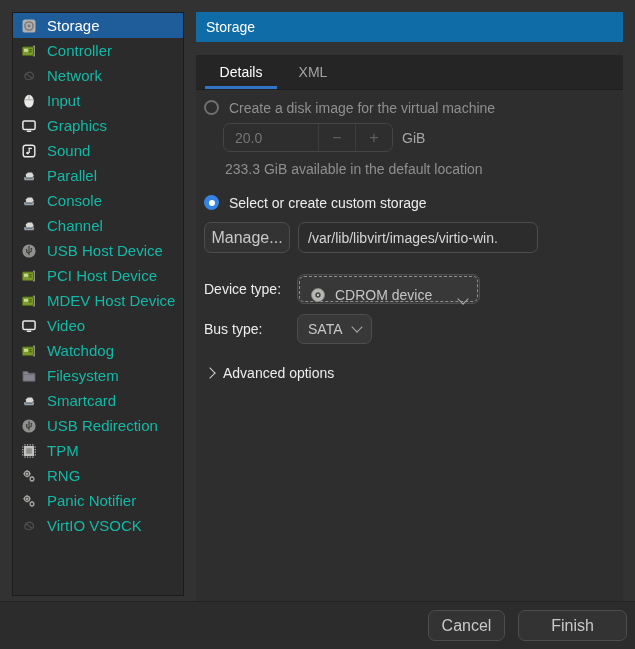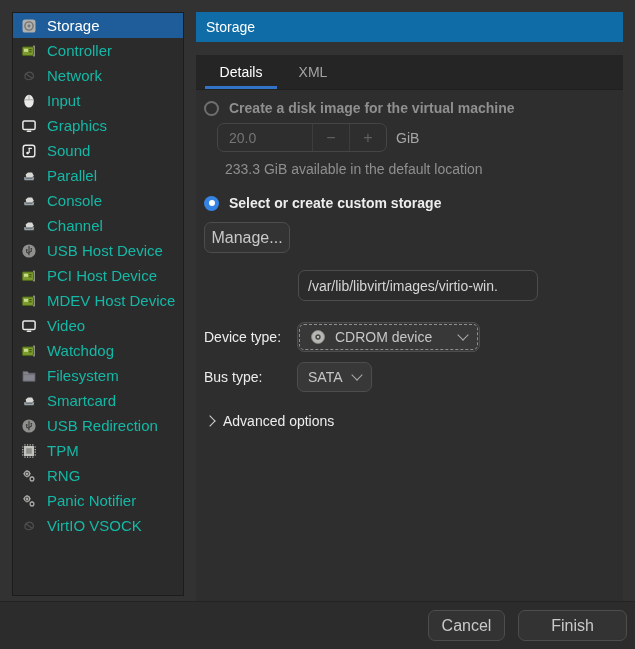--- a/index.html
+++ b/index.html
@@ -42,31 +42,31 @@
     font-size:14px;color:#a3a3a3;cursor:default;
   }
   .tab.active{color:#ffffff;}
   .tab.active::after{content:"";position:absolute;left:0;right:0;bottom:0;height:3px;background:#3273c8;}
   .content{
     flex:1;background:#2e2e2e;box-sizing:border-box;
     padding:10px 8px 0 8px;font-size:14px;
   }
 
   
-  .radio-row{display:flex;align-items:center;gap:10px;height:16px;font-weight:bold;}
+  .radio-row{display:flex;align-items:flex-start;gap:10px;height:16px;}
   .radio{width:15px;height:15px;border-radius:50%;box-sizing:border-box;flex:none;}
   .radio.off{border:2px solid #6f6f6f;background:transparent;}
   .radio.on{background:#3584e4;position:relative;}
   .radio.on::after{content:"";position:absolute;left:50%;top:50%;width:6px;height:6px;
     margin:-3px 0 0 -3px;border-radius:50%;background:#ffffff;}
   .dis{color:#8f8f8f;}
   .lbl-strong{color:#ededed;}
 
   
-  .spin-row{display:flex;align-items:center;margin:7px 0 0 13px;gap:9px;}
+  .spin-row{display:flex;align-items:center;margin:7px 0 0 19px;gap:9px;}
   .spin{
     width:170px;height:29px;box-sizing:border-box;background:#2e2e2e;
     border:1px solid #454545;border-radius:7px;display:flex;align-items:stretch;overflow:hidden;
   }
   .spin input{
     flex:1;min-width:0;background:transparent;border:none;outline:none;
     color:#757575;font-size:14px;padding:0 0 0 11px;font-family:inherit;
   }
   .sbtn{width:36px;flex:none;display:flex;align-items:center;justify-content:center;
     color:#616161;font-size:16px;border-left:1px solid #3d3d3d;cursor:default;}
@@ -78,34 +78,34 @@
   
   .manage-row{display:flex;margin-top:11px;gap:8px;}
   .btn{
     height:31px;box-sizing:border-box;background:#333333;border:1px solid #4d4d4d;
     border-radius:7px;color:#c9c9c9;font-size:16px;font-family:inherit;cursor:default;
   }
   .manage{width:86px;}
   .path{
     width:240px;height:31px;box-sizing:border-box;background:#2c2c2c;
     border:1px solid #4d4d4d;border-radius:7px;color:#d6d6d6;
-    padding:0 4px 0 9px;font-size:14px;font-family:inherit;outline:none;margin-top:48px;
+    padding:0 4px 0 9px;font-size:14px;font-family:inherit;outline:none;
   }
 
   
   .field-row{display:flex;align-items:center;margin-top:21px;}
   .field-row.bus{margin-top:10px;}
   .flabel{width:93px;color:#ededed;flex:none;}
   .combo{
     height:30px;box-sizing:border-box;background:#383838;border:1px solid #4d4d4d;
     border-radius:7px;display:flex;align-items:center;gap:9px;padding:0 12px;
     color:#c6c6c6;cursor:default;
   }
   .combo.focus{outline:1px dashed #8f8f8f;outline-offset:-3px;}
-  .device-combo{width:183px;}
+  .device-combo{width:183px;align-items:flex-end;}
   .bus-combo{width:75px;padding:0 10px;}
   .combo .val{flex:1;white-space:nowrap;}
   .chev{width:7px;height:7px;border-right:1.6px solid #ababab;border-bottom:1.6px solid #ababab;
     transform:rotate(45deg);margin-top:-4px;flex:none;}
 
   
   .advanced{display:flex;align-items:center;gap:9px;margin-top:21px;color:#ededed;cursor:default;}
   .exp{width:7px;height:7px;border-right:1.6px solid #cfcfcf;border-bottom:1.6px solid #cfcfcf;
     transform:rotate(-45deg);margin-left:2px;flex:none;}
 

